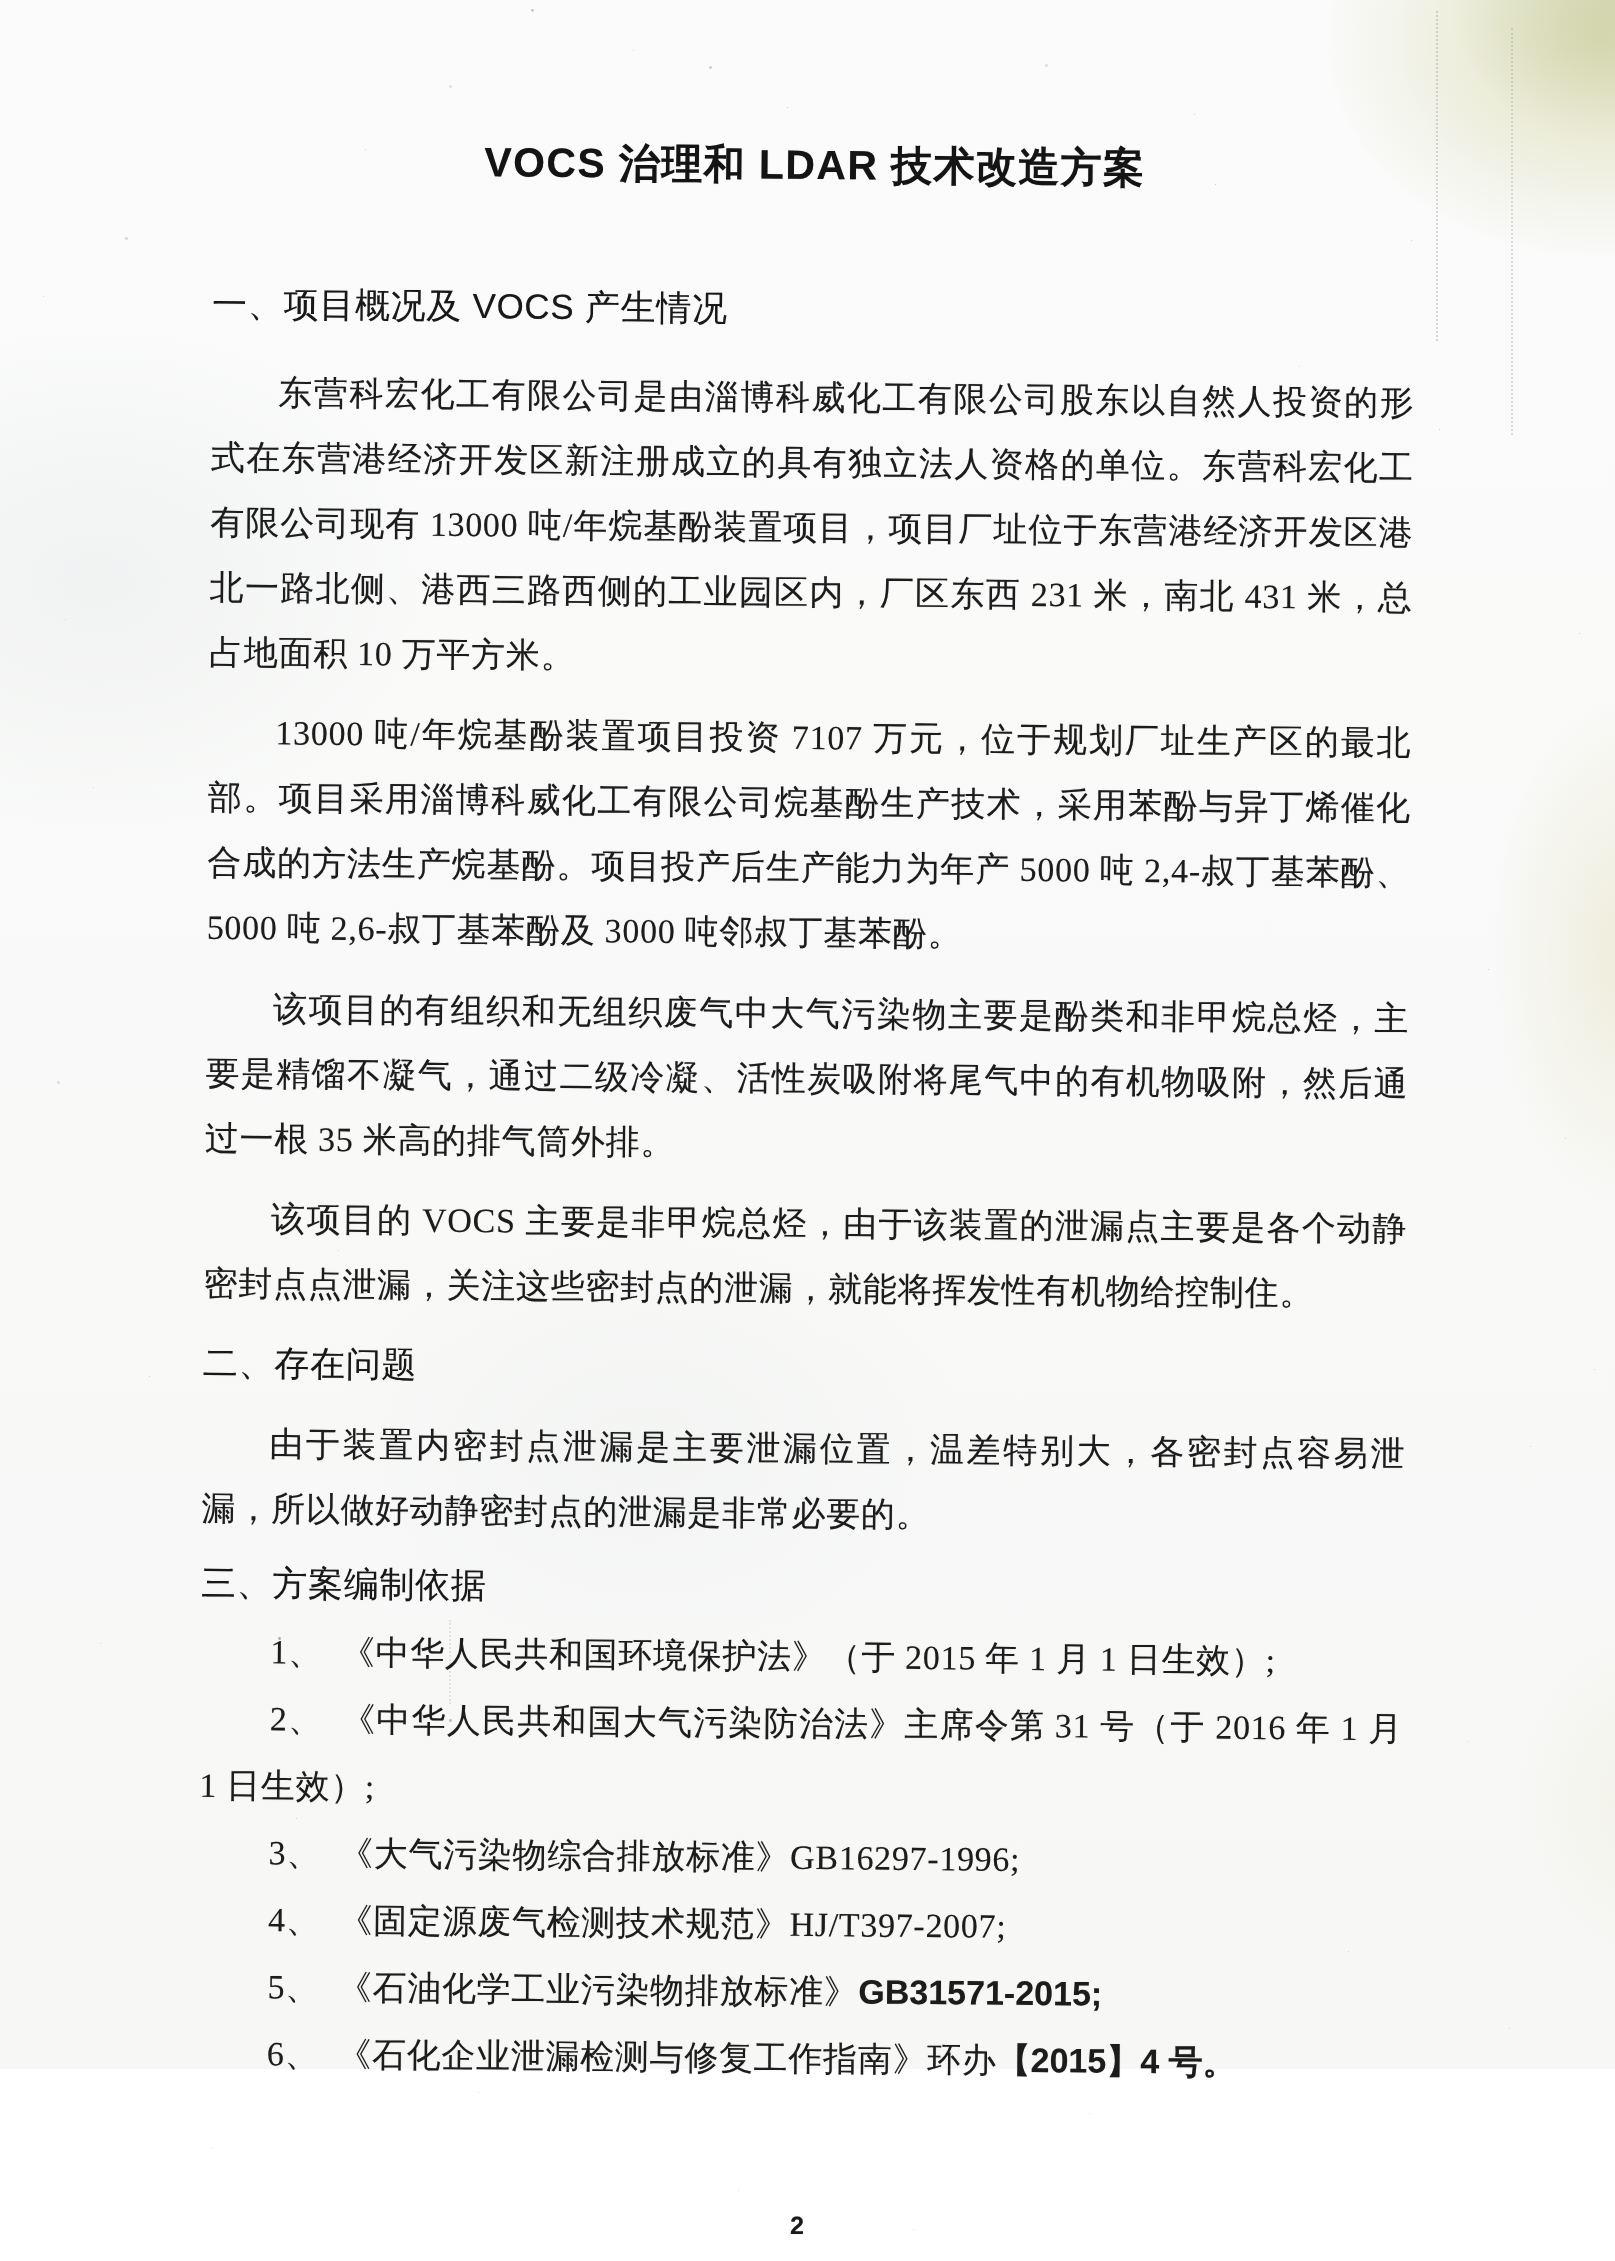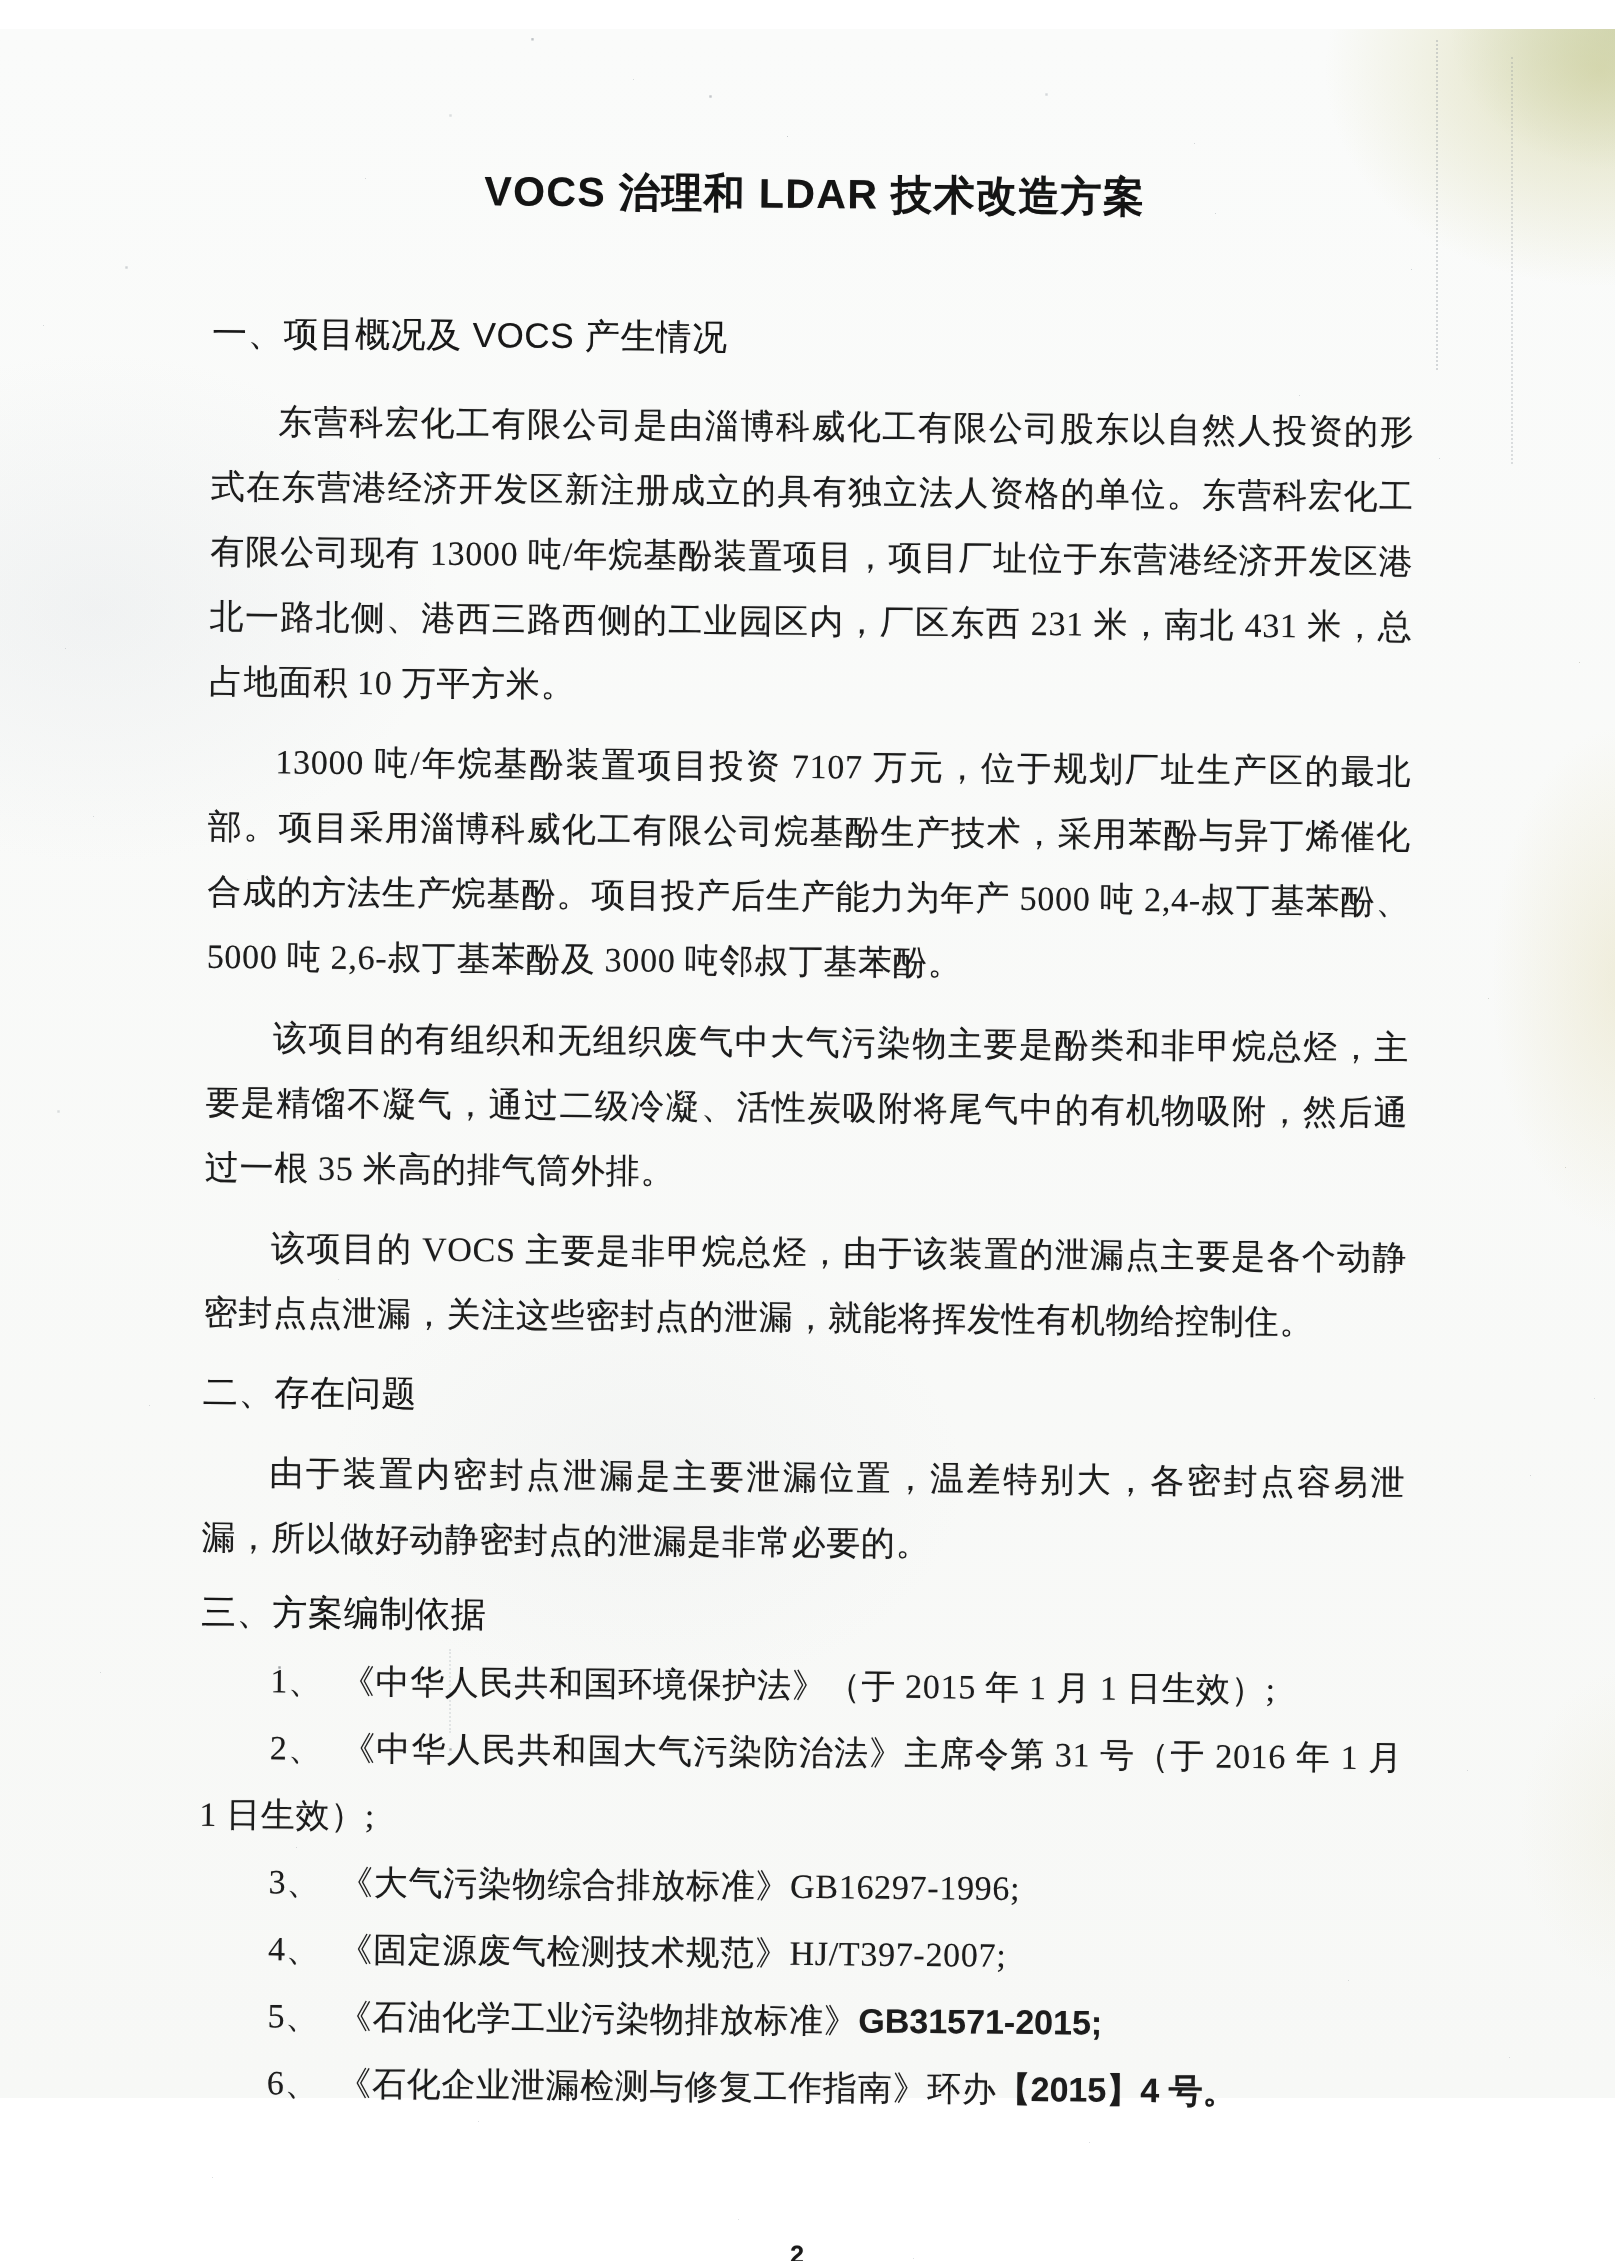--- a/index.html
+++ b/index.html
@@ -11,21 +11,20 @@
   .page{
     position:relative;width:1616px;height:2069px;
     background:
       radial-gradient(393px 309px at 99% 2%, rgba(197,196,128,0.50), rgba(197,196,128,0) 70%),
       radial-gradient(231px 196px at 100% 0%, rgba(152,172,118,0.32), rgba(152,172,118,0) 72%),
       radial-gradient(189px 365px at 100.5% 46%, rgba(216,206,150,0.30), rgba(216,206,150,0) 70%),
       radial-gradient(161px 231px at 101% 87%, rgba(212,206,160,0.15), rgba(212,206,160,0) 70%),
       radial-gradient(491px 365px at 6% 28%, rgba(205,210,216,0.20), rgba(205,210,216,0) 70%),
       radial-gradient(456px 316px at 40% 70%, rgba(208,212,214,0.12), rgba(208,212,214,0) 70%),
       linear-gradient(#fafbfa,#f7f8f6);
-    margin-top: 29px;
   }
   
   .speckles{position:absolute;left:0;top:0;width:1.4px;height:1.4px;background:transparent;
     box-shadow:
       126px 238px 0 0.7px rgba(110,118,128,.30), 365px 149px 0 0 rgba(110,118,128,.28),
       787px 107px 0 0 rgba(95,105,115,.34), 1046px 65px 0 0.7px rgba(110,118,128,.26),
       1215px 184px 0 0 rgba(110,118,128,.30), 1439px 429px 0 0 rgba(110,118,128,.30),
       65px 619px 0 0 rgba(110,118,128,.26), 247px 850px 0 0 rgba(110,118,128,.24),
       58px 1082px 0 0.7px rgba(110,118,128,.22), 149px 1376px 0 0 rgba(110,118,128,.26),
       100px 1643px 0 0 rgba(110,118,128,.26), 296px 1818px 0 0 rgba(110,118,128,.28),

